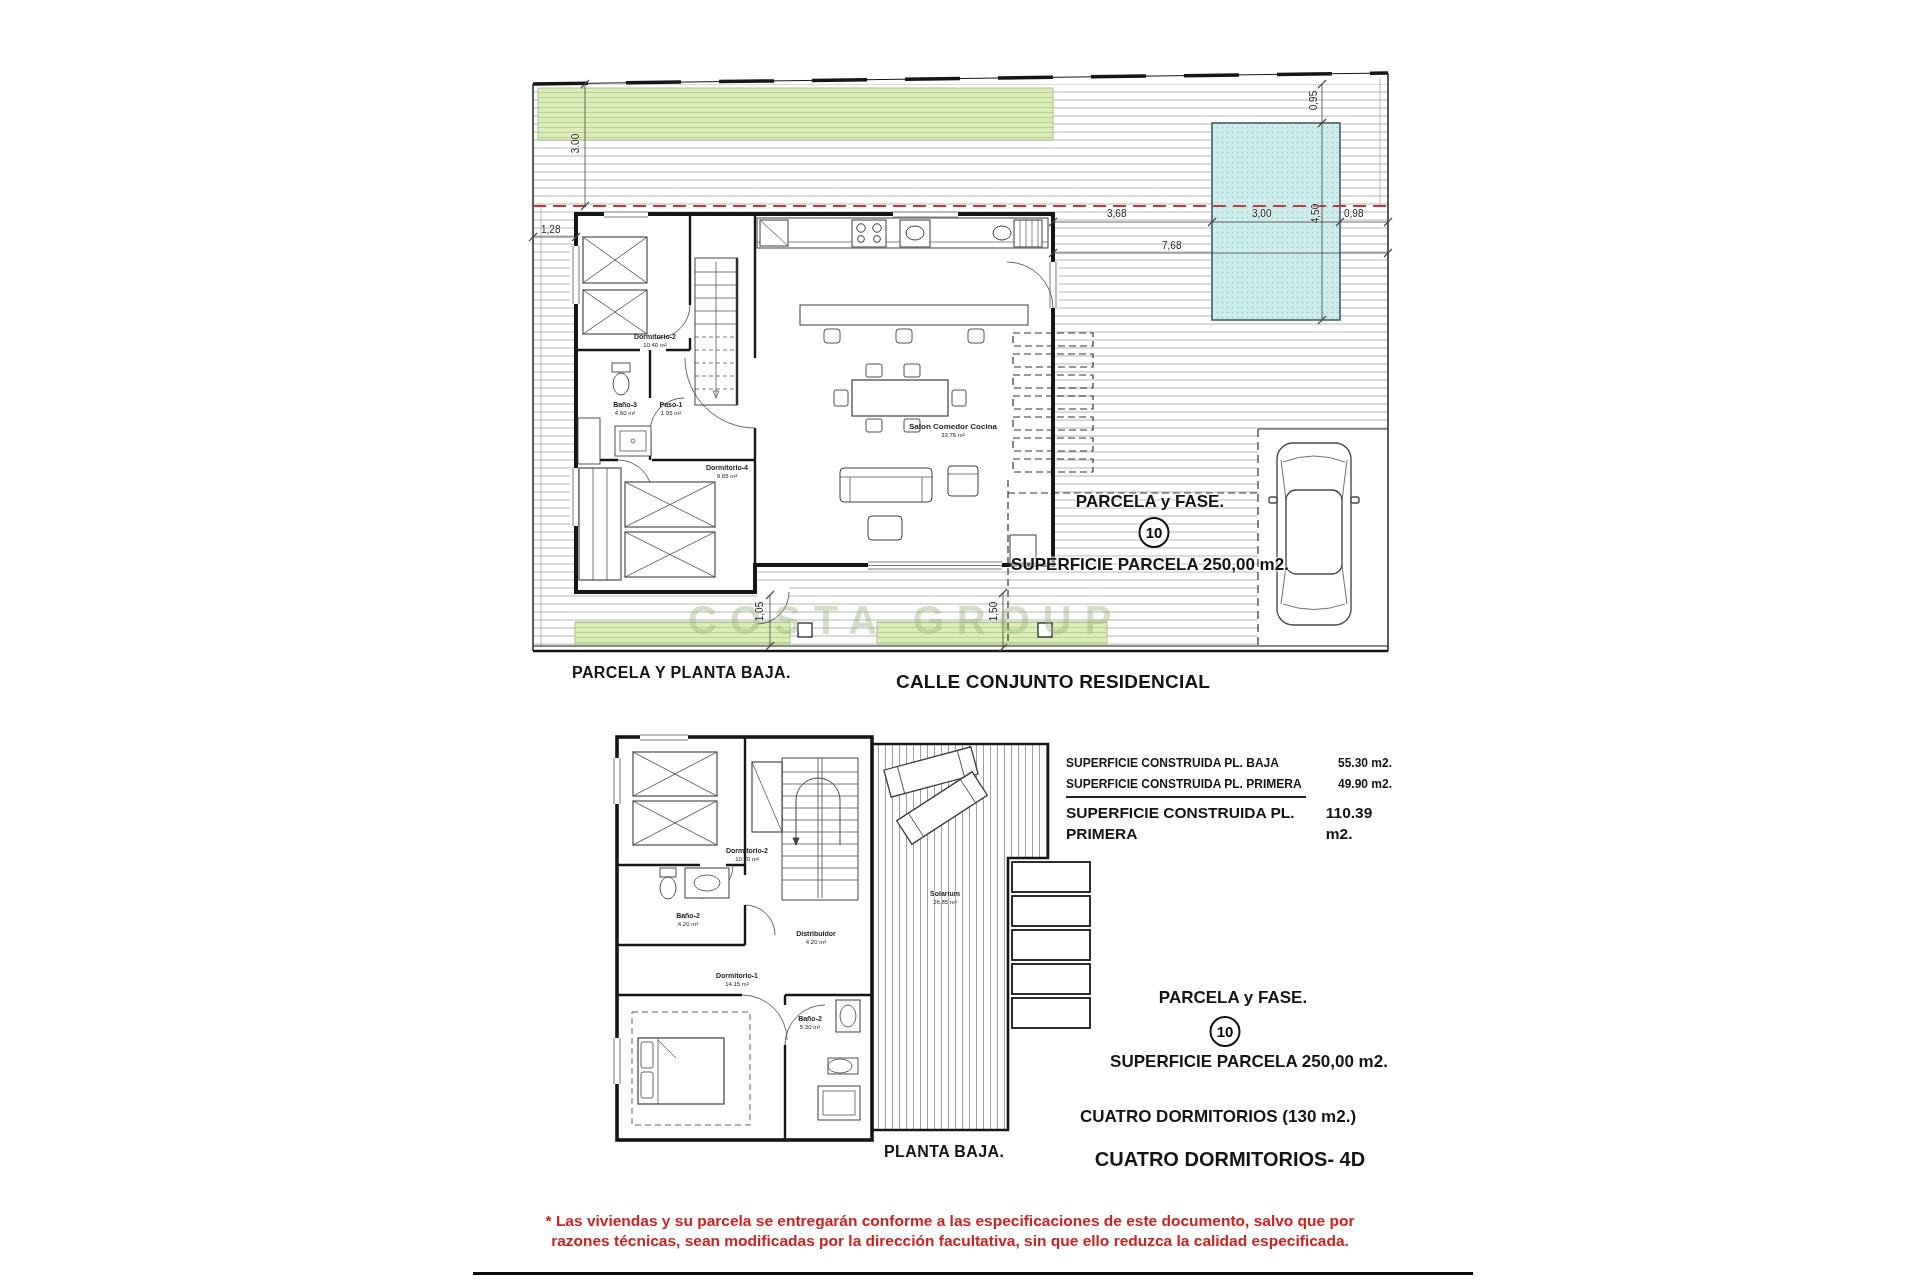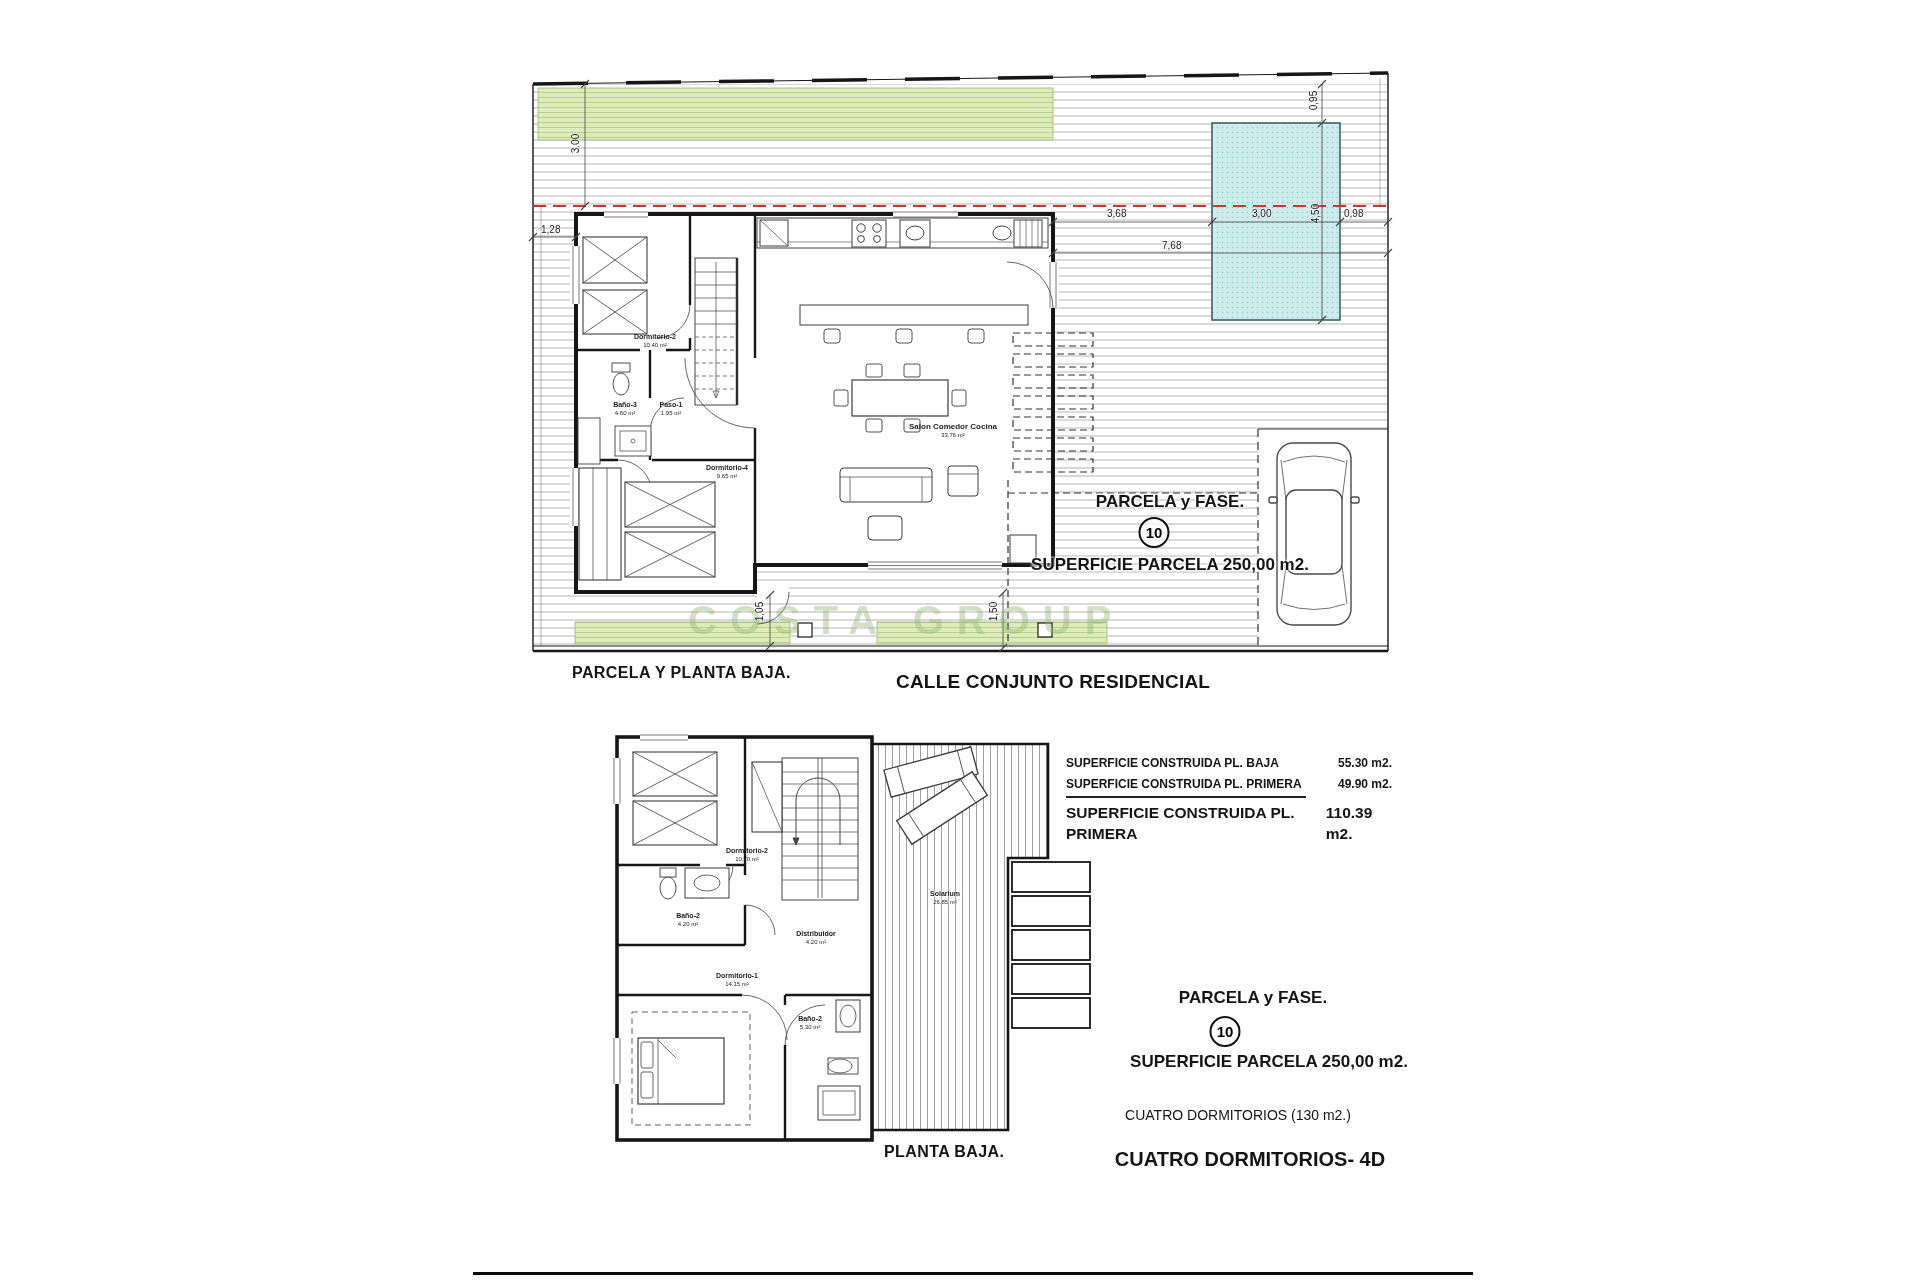--- a/index.html
+++ b/index.html
@@ -1,20 +1,20 @@
 <!DOCTYPE html>
 <html><head>
 <meta charset="utf-8">
 <style>
   html,body{margin:0;padding:0;background:#fff;}
   #page{position:relative;width:1920px;height:1280px;background:#fff;overflow:hidden;
         font-family:"Liberation Sans",sans-serif;}
   svg{position:absolute;left:0;top:0;}
   .lbl{position:absolute;white-space:nowrap;color:#141414;}
-  .c{transform:translateX(-50%);margin-left:20px;}
+  .c{transform:translateX(-50%);}
   .h1{font-weight:bold;font-size:16px;letter-spacing:.4px;}
   .h2{font-weight:bold;font-size:19px;letter-spacing:.2px;}
   .big{font-weight:bold;font-size:17px;}
   .halo{text-shadow:0 0 3px #fff,0 0 3px #fff,0 0 3px #fff;}
   .room{position:absolute;text-align:center;transform:translateX(-50%);
         font-size:7px;line-height:8px;color:#1c1c1c;font-weight:bold;white-space:nowrap;}
   .room .a{font-size:6px;font-weight:normal;}
   .dim{position:absolute;font-size:10px;color:#222;white-space:nowrap;
        text-shadow:0 0 2px #fff,0 0 2px #fff;}
   .vdim{transform:rotate(-90deg);}
@@ -365,18 +365,22 @@
   <div class="rule"></div>
   <div class="row row3">
     <span>SUPERFICIE CONSTRUIDA PL. PRIMERA</span>
         <span>110.39  m2.</span>
   </div>
 </div>
 
 <div class="lbl big c" style="left:1233px;top:988px">PARCELA y FASE.</div>
 <div class="circle" style="left:1225px;top:1016px">10</div>
 <div class="lbl big c" style="left:1249px;top:1052px">SUPERFICIE PARCELA 250,00 m2.</div>
-<div class="lbl c" style="left:1218px;top:1107px;font-weight:normal;font-size:14px">CUATRO DORMITORIOS (130 m2.)</div>
+<div class="lbl c" style="left:1218px;top:1107px;font-weight:bold;font-size:17px">CUATRO DORMITORIOS (130 m2.)</div>
 <div class="lbl c" style="left:1230px;top:1148px;font-weight:bold;font-size:20px">CUATRO DORMITORIOS- 4D</div>
 
+<div id="disclaimer">
+  <div>* Las viviendas y su parcela se entregarán conforme a las especificaciones de este documento, salvo que por</div>
+  <div>razones técnicas, sean modificadas por la dirección facultativa, sin que ello reduzca la calidad especificada.</div>
+</div>
 <div id="bottom-rule"></div>
 
 </div>
 
 </body></html>

